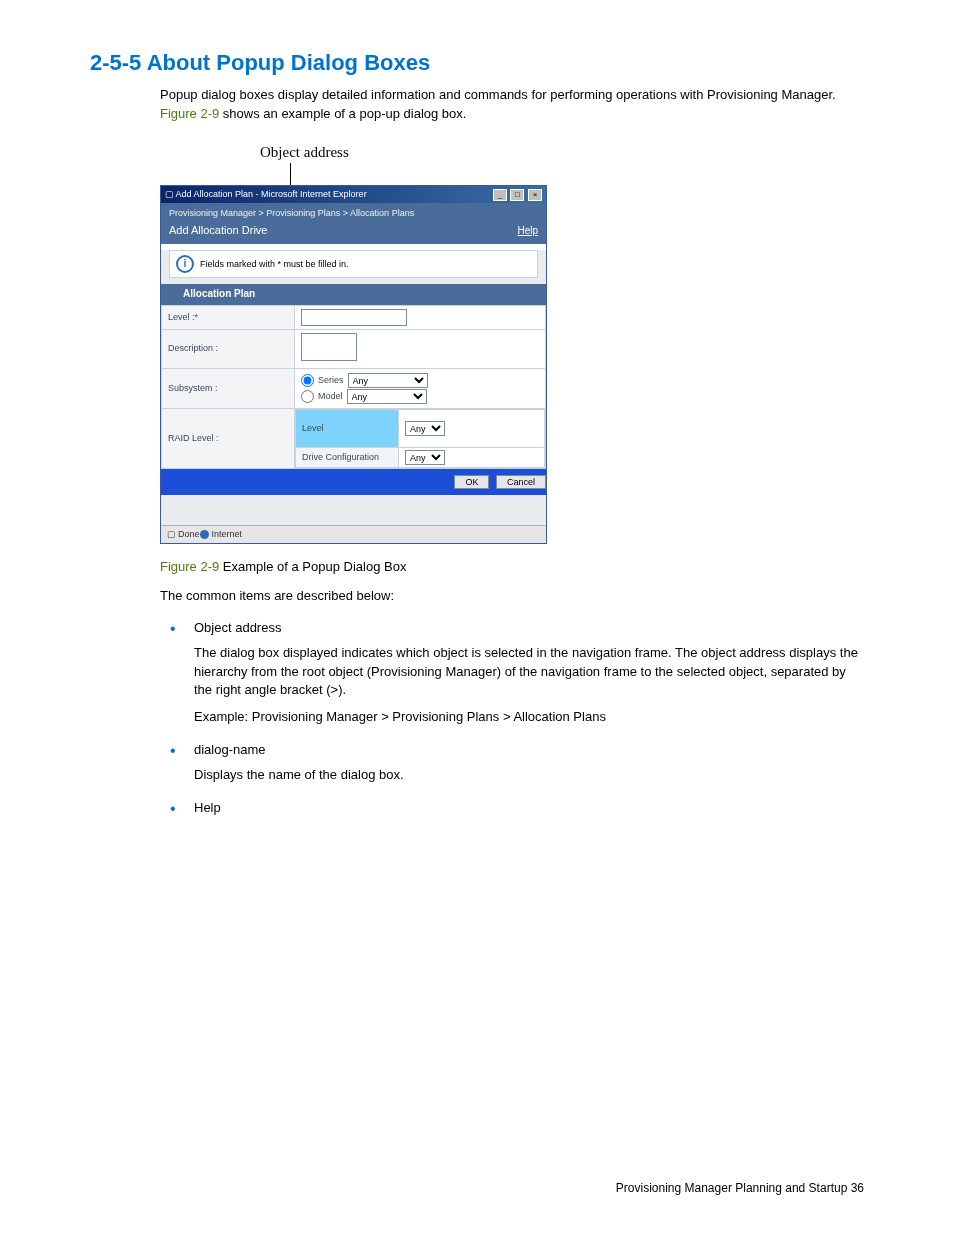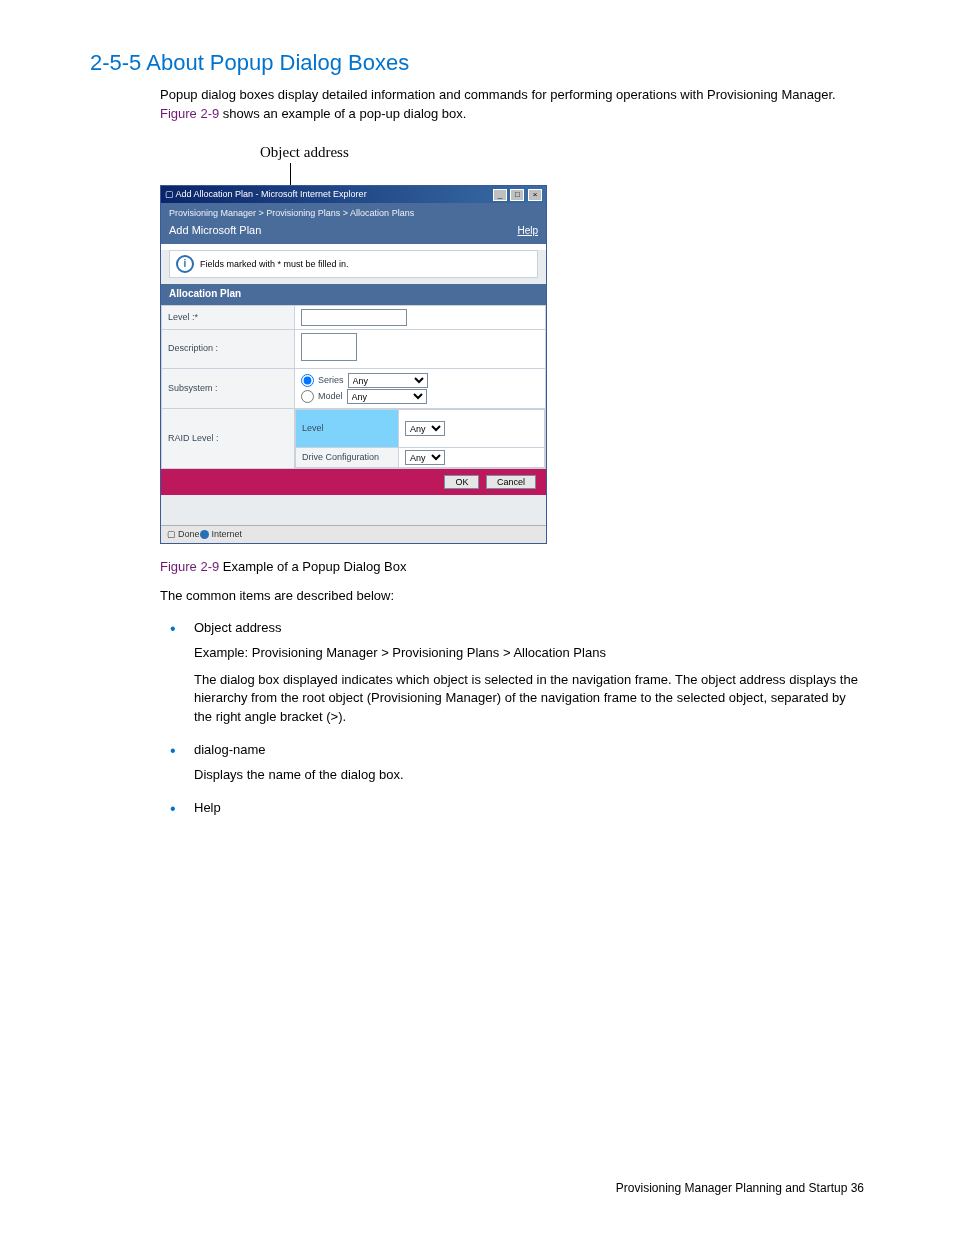--- a/index.html
+++ b/index.html
@@ -10,29 +10,29 @@
     color: #000;
     background: #fff;
     width: 954px;
     box-sizing: border-box;
     min-height: 1235px;
     position: relative;
   }
   h1.section-title {
     color: #0073cf;
     font-size: 22px;
-    font-weight: normal;
+    font-weight: bold;
     margin: 0 0 10px 0;
   }
   .body-text {
     margin-left: 70px;
     line-height: 1.45;
   }
   .paragraph { margin: 0 0 10px 0; }
-  .figref { color: #701a75; }
+  .figref { color: #4d7c0f; }
   .callout-label {
     font-family: "Times New Roman", serif;
     font-size: 15px;
     margin-left: 100px;
     margin-top: 18px;
     margin-bottom: 0;
   }
   .callout-line {
     margin-left: 130px;
     width: 0;
@@ -101,21 +101,21 @@
     font-size: 10px;
     line-height: 14px;
     text-align: center;
     flex: none;
   }
   .section-bar {
     background: #4a6c9b;
     color: #fff;
     font-weight: bold;
     font-size: 10px;
-    padding: 3px 8px;
+    padding: 3px 22px;
   }
   .form-table { width: 100%; border-collapse: collapse; }
   .form-table td {
     border: 1px solid #c9d2dc;
     padding: 3px 6px;
     background: #f2f4f6;
     font-size: 9px;
     vertical-align: middle;
     color: #3a4a5a;
   }
@@ -126,22 +126,22 @@
     background: #fff;
     color: #000;
   }
   .tiny-input { width: 100px; height: 13px; }
   .tiny-textarea { width: 50px; height: 22px; resize: none; }
   .tiny-select { height: 15px; }
   .radio-row { display: flex; align-items: center; gap: 4px; margin: 1px 0; }
   .radio-row input { margin: 0; }
   .btn-row {
     text-align: right;
-    padding: 6px 10px;
-    background: #be185d;
+    padding: 6px 0;
+    background: #1d4ed8;
   }
   .ie-btn {
     font-size: 9px;
     padding: 1px 10px;
     background: #e6e6e6;
     border: 1px solid #7a8ca0;
     margin-left: 4px;
     cursor: pointer;
   }
   .ie-status {
@@ -202,21 +202,21 @@
         </span>
         <span class="winbtns">
           <span>_</span>
           <span>□</span>
           <span>×</span>
         </span>
       </div>
       <div class="dlg-header">
         <div class="dlg-breadcrumb">Provisioning Manager &gt; Provisioning Plans &gt; Allocation Plans</div>
         <div class="dlg-title-row">
-          <span class="dlg-title">Add Microsoft Plan</span>
+          <span class="dlg-title">Add Allocation Drive</span>
           <span class="dlg-help">Help</span>
         </div>
       </div>
       <div class="dlg-body">
         <div class="info-banner">
           <span class="info-icon">i</span>
           <span>Fields marked with * must be filled in.</span>
         </div>
         <div class="section-bar">Allocation Plan</div>
         <table class="form-table">
@@ -284,22 +284,22 @@
 
   <p class="paragraph fig-caption">
     <span class="figref">Figure 2-9</span><span> Example of a Popup Dialog Box</span>
   </p>
 
   <p class="paragraph">The common items are described below:</p>
 
   <ul class="bullet-list">
     <li>
       <div>Object address</div>
+      <p class="sub-p">The dialog box displayed indicates which object is selected in the navigation frame. The object address displays the hierarchy from the root object (Provisioning Manager) of the navigation frame to the selected object, separated by the right angle bracket (&gt;).</p>
       <p class="sub-p">Example: Provisioning Manager &gt; Provisioning Plans &gt; Allocation Plans</p>
-      <p class="sub-p">The dialog box displayed indicates which object is selected in the navigation frame. The object address displays the hierarchy from the root object (Provisioning Manager) of the navigation frame to the selected object, separated by the right angle bracket (&gt;).</p>
     </li>
     <li>
       <div>dialog-name</div>
       <p class="sub-p">Displays the name of the dialog box.</p>
     </li>
     <li>
       <div>Help</div>
     </li>
   </ul>
 </div>

